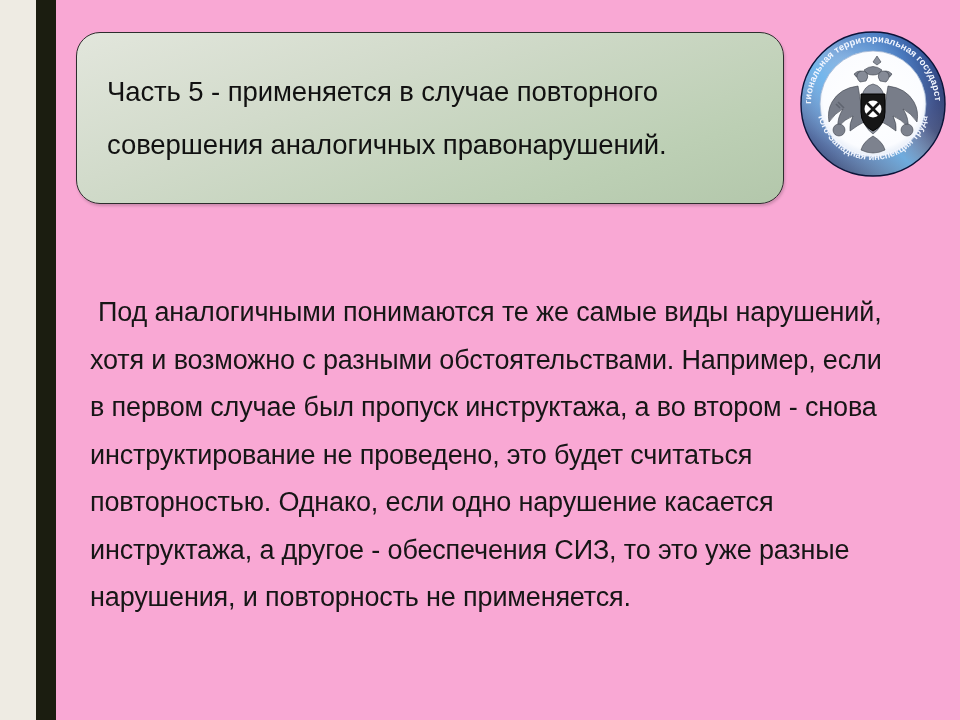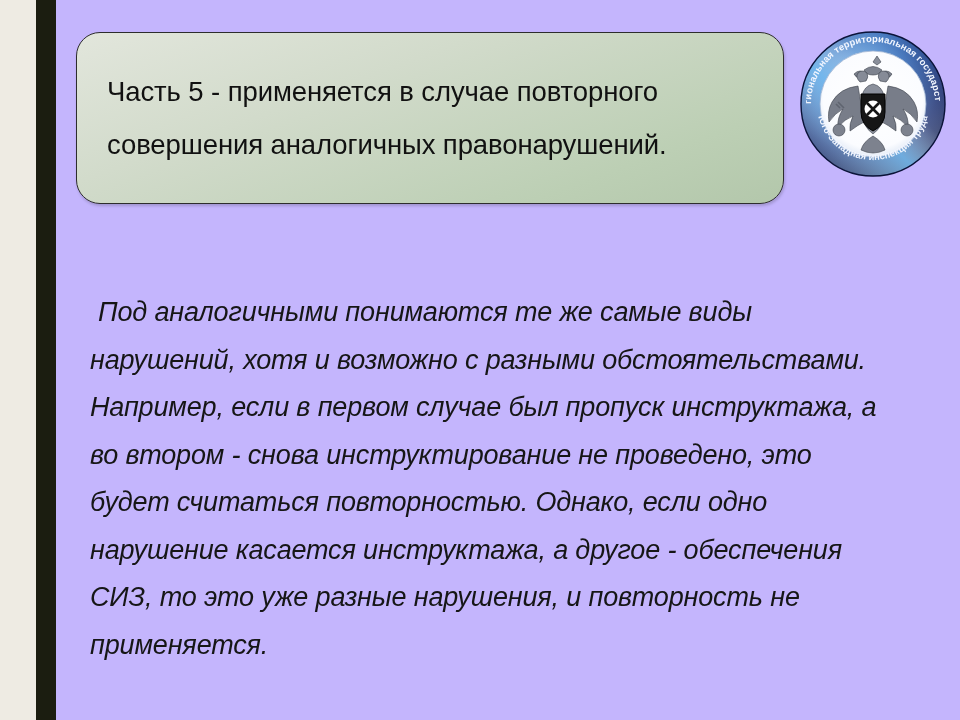--- a/index.html
+++ b/index.html
@@ -11,21 +11,21 @@
     height: 720px;
     overflow: hidden;
     background: #eeebe3;
     font-family: "Liberation Sans", sans-serif;
   }
 
   #slide {
     position: relative;
     width: 960px;
     height: 720px;
-    background: #c4b5fd;
+    background: #f9a8d4;
   }
 
   
   .left-margin-strip {
     position: absolute;
     left: 0;
     top: 0;
     width: 36px;
     height: 720px;
     background: #eeebe3;
@@ -77,21 +77,20 @@
     width: 100%;
     height: 100%;
   }
 
   
   .body-block {
     position: absolute;
     left: 90px;
     top: 262px;
     width: 800px;
-    font-style: italic;
   }
   .body-text {
     font-size: 27px;
     line-height: 47.5px;
     color: #161616;
     text-indent: 8px;
     white-space: pre-line;
     letter-spacing: -0.15px;
   }
 </style>

